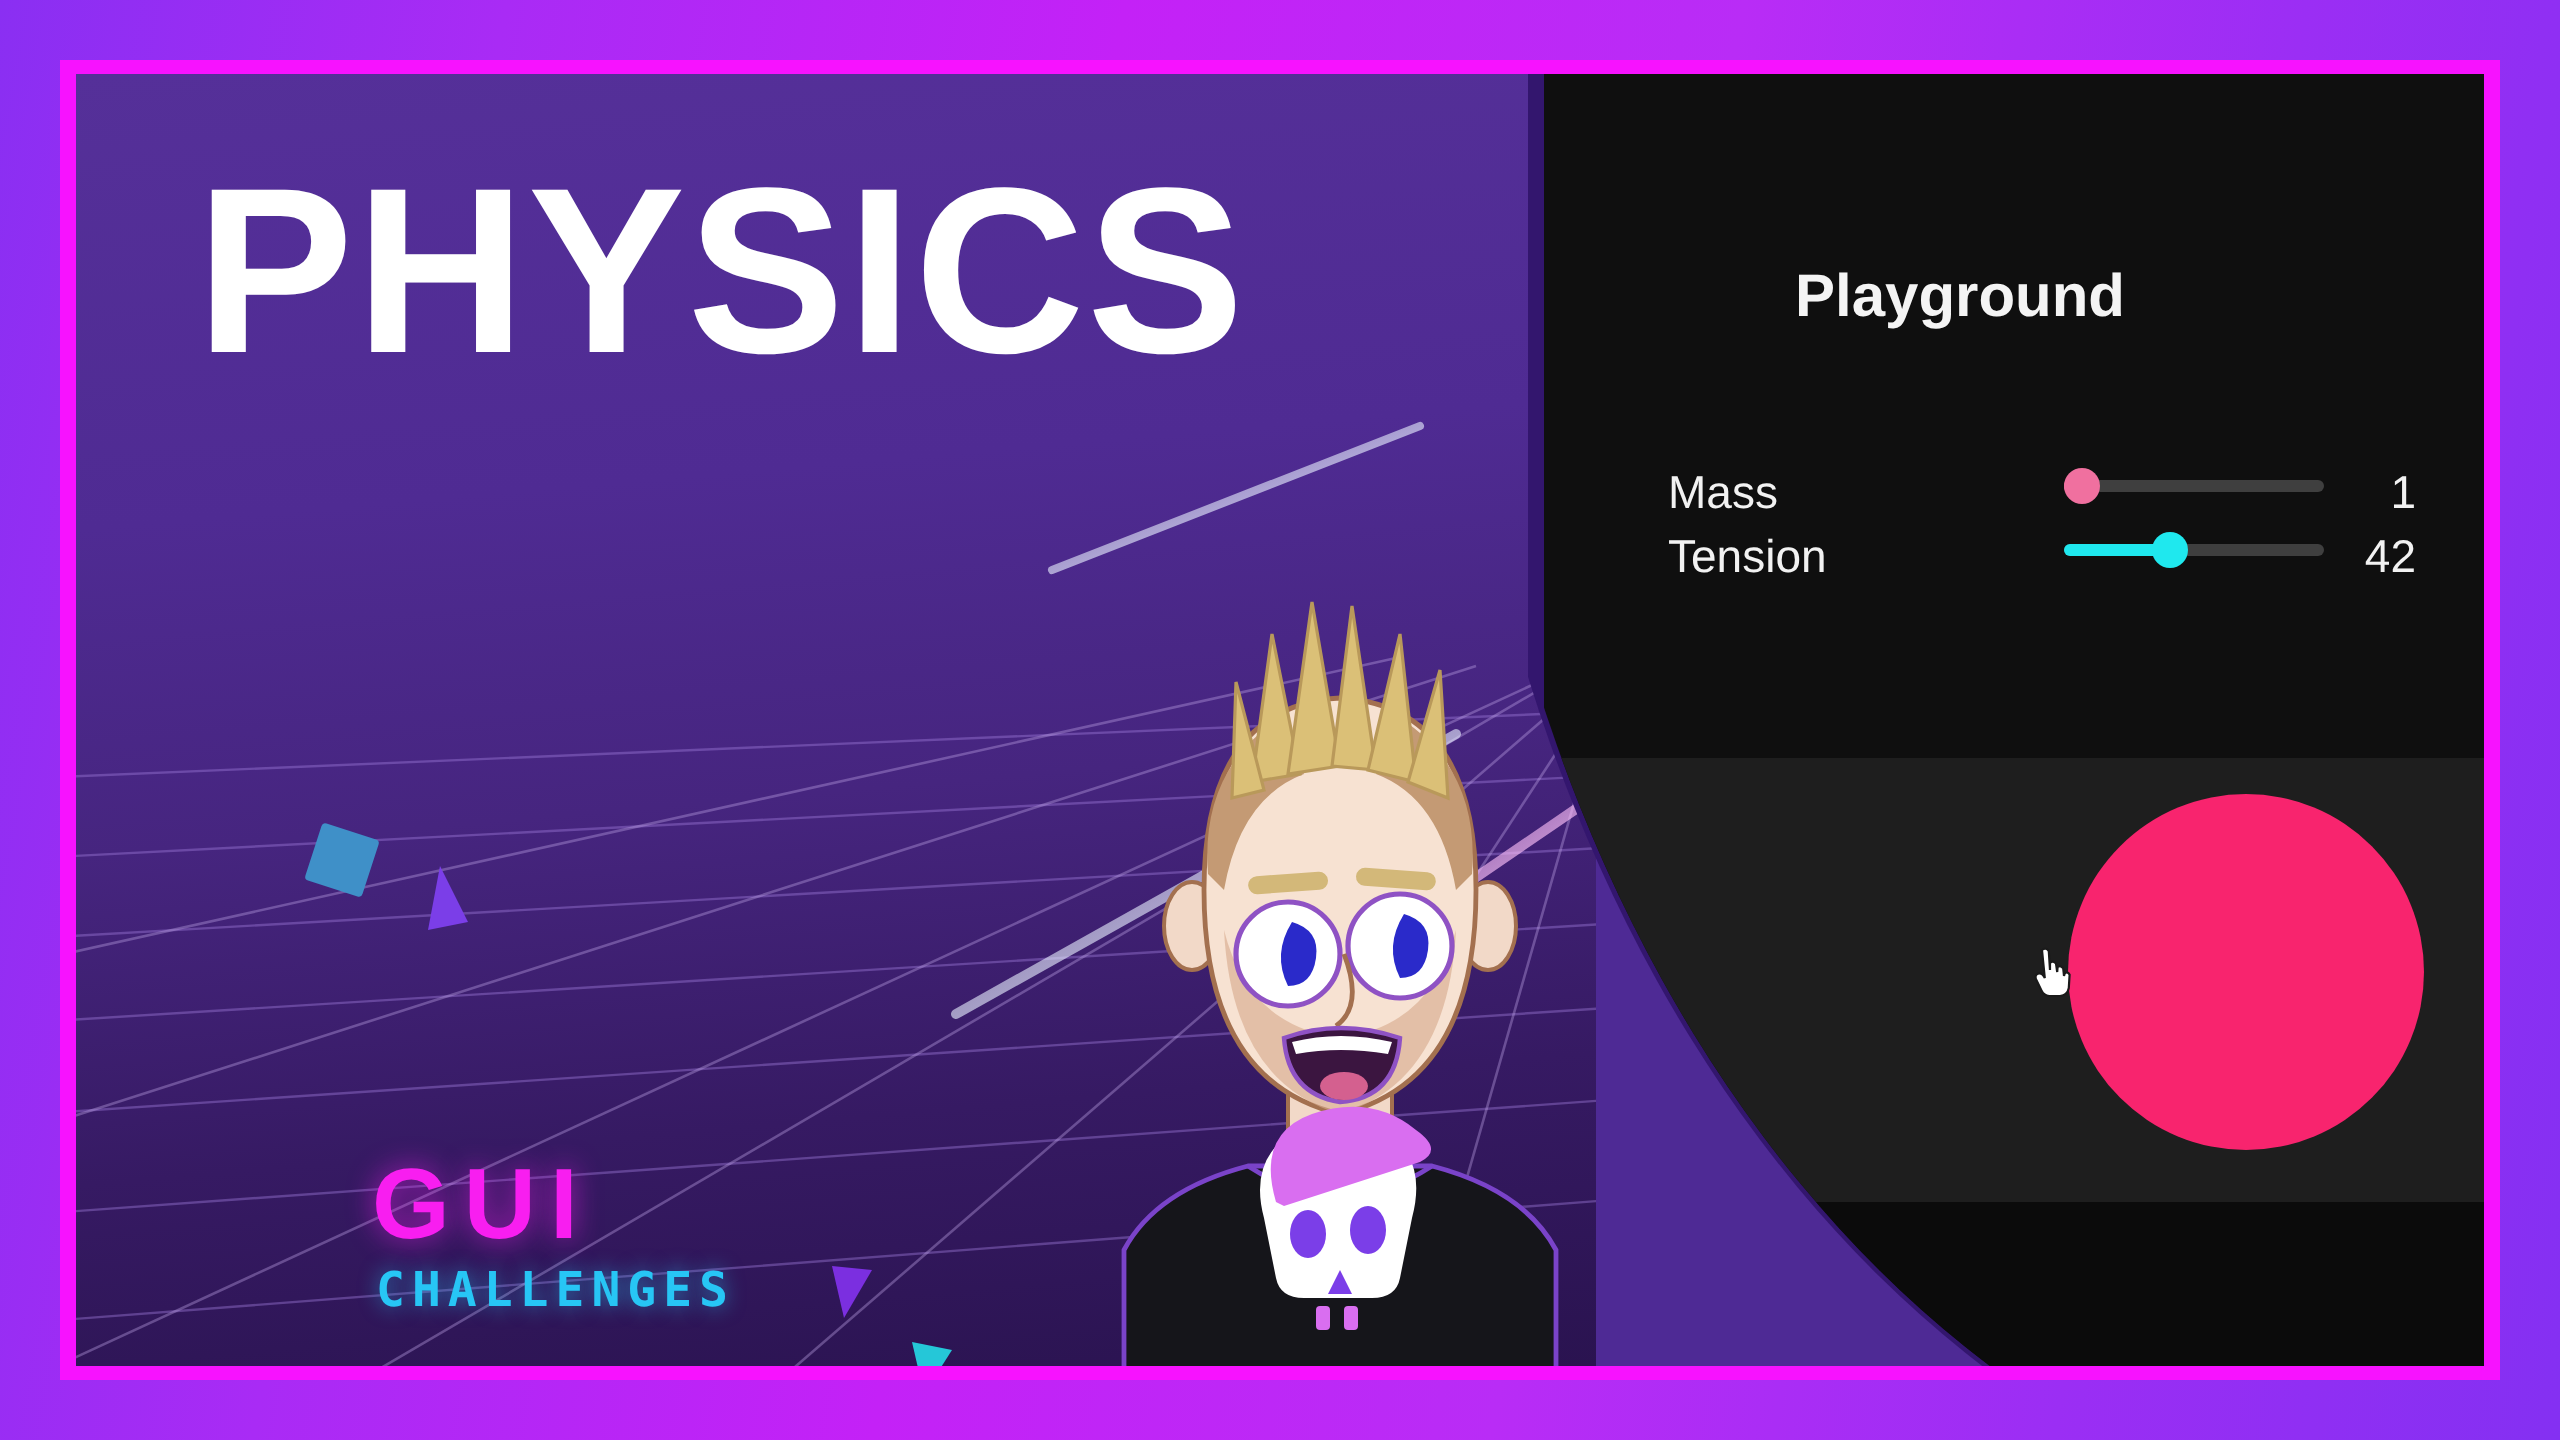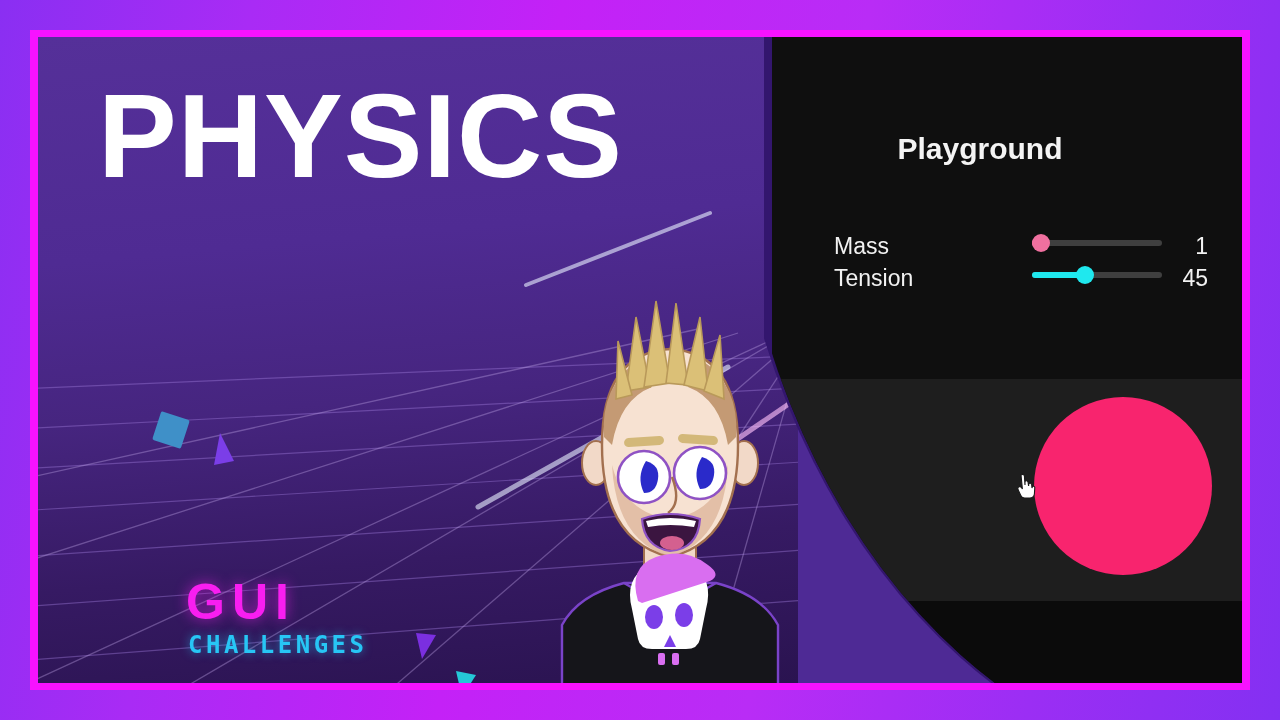--- a/index.html
+++ b/index.html
@@ -253,21 +253,21 @@
         </div>
 
 
         <div class="row">
           <div class="row-label">Tension</div>
           <div class="slider">
             <div class="track"></div>
             <div class="fill" style="width:49px;background:#1fe8ee"></div>
             <div class="thumb" style="left:53px;background:#1fe8ee"></div>
           </div>
-          <div class="row-value">45</div>
+          <div class="row-value">42</div>
         </div>
 
       </div>
 
       <div id="demo-area">
         <div id="ball" style="left:262px;top:18px;width:178px;height:178px;background:#f8246e"></div>
 
         <svg id="cursor" style="left:243px;top:94px" width="22" height="26" viewBox="0 0 22 26">
           <path d="M6 2 q2 -1.6 3.4 .6 L10 12 10 8.4 q1.6 -1.4 3 .4 L13.6 13 13.8 10.6
                    q1.6 -1.2 2.8 .6 L17 15 17.4 13.6 q1.6 -1 2.4 .8 L19.4 21

